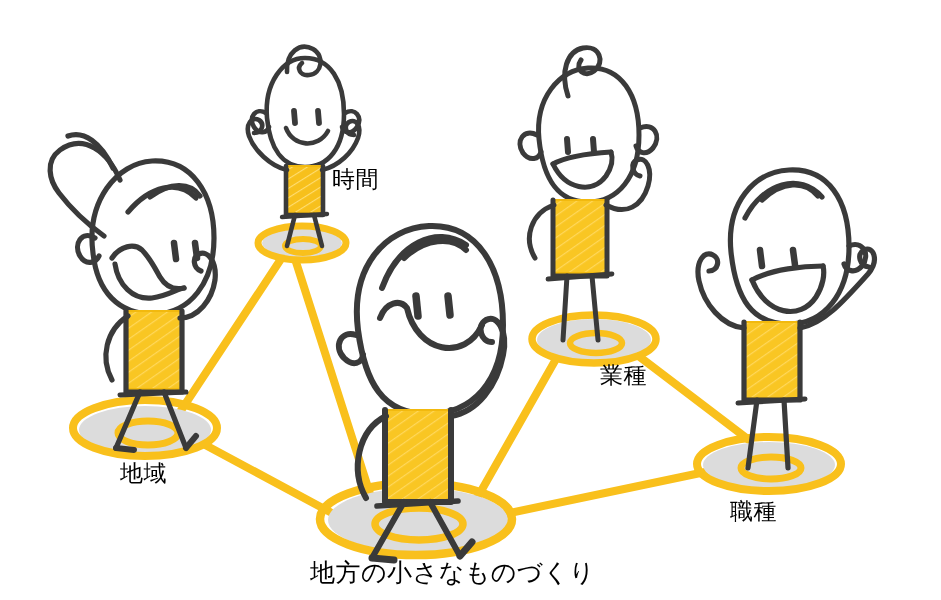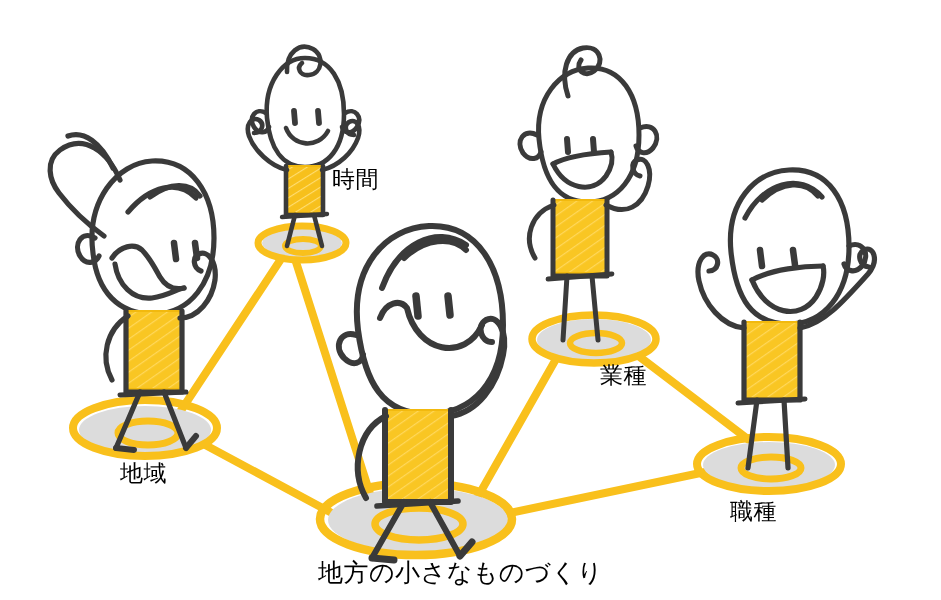--- a/index.html
+++ b/index.html
@@ -253,15 +253,15 @@
   </svg>
 
   <div class="node-label" style="left:120px; top:454px;margin-top:8px;">地域</div>
 
   <div class="node-label" style="left:332px; top:168px;">時間</div>
 
   <div class="node-label" style="left:600px; top:364px;">業種</div>
 
   <div class="node-label" style="left:730px; top:500px;">職種</div>
 
-  <div class="node-label label-center" style="left:318px; top:560px;">地方の小さなものづくり</div>
+  <div class="node-label label-center" style="left:310px; top:560px;">地方の小さなものづくり</div>
 
 </div>
 
 </body></html>

